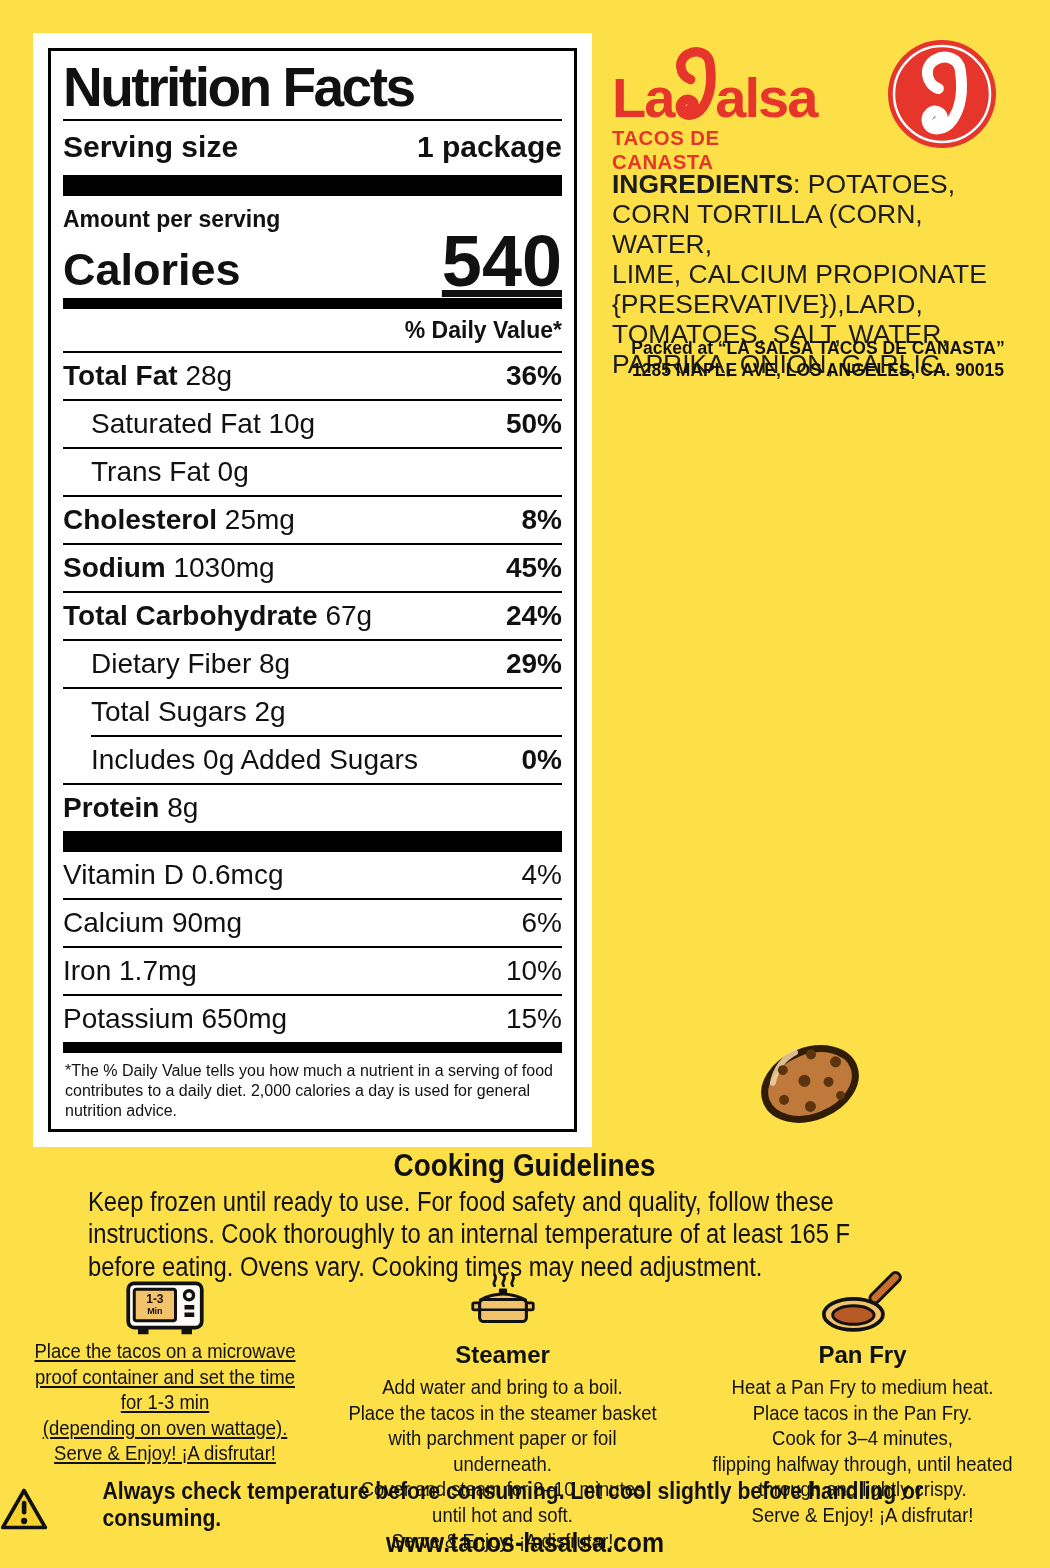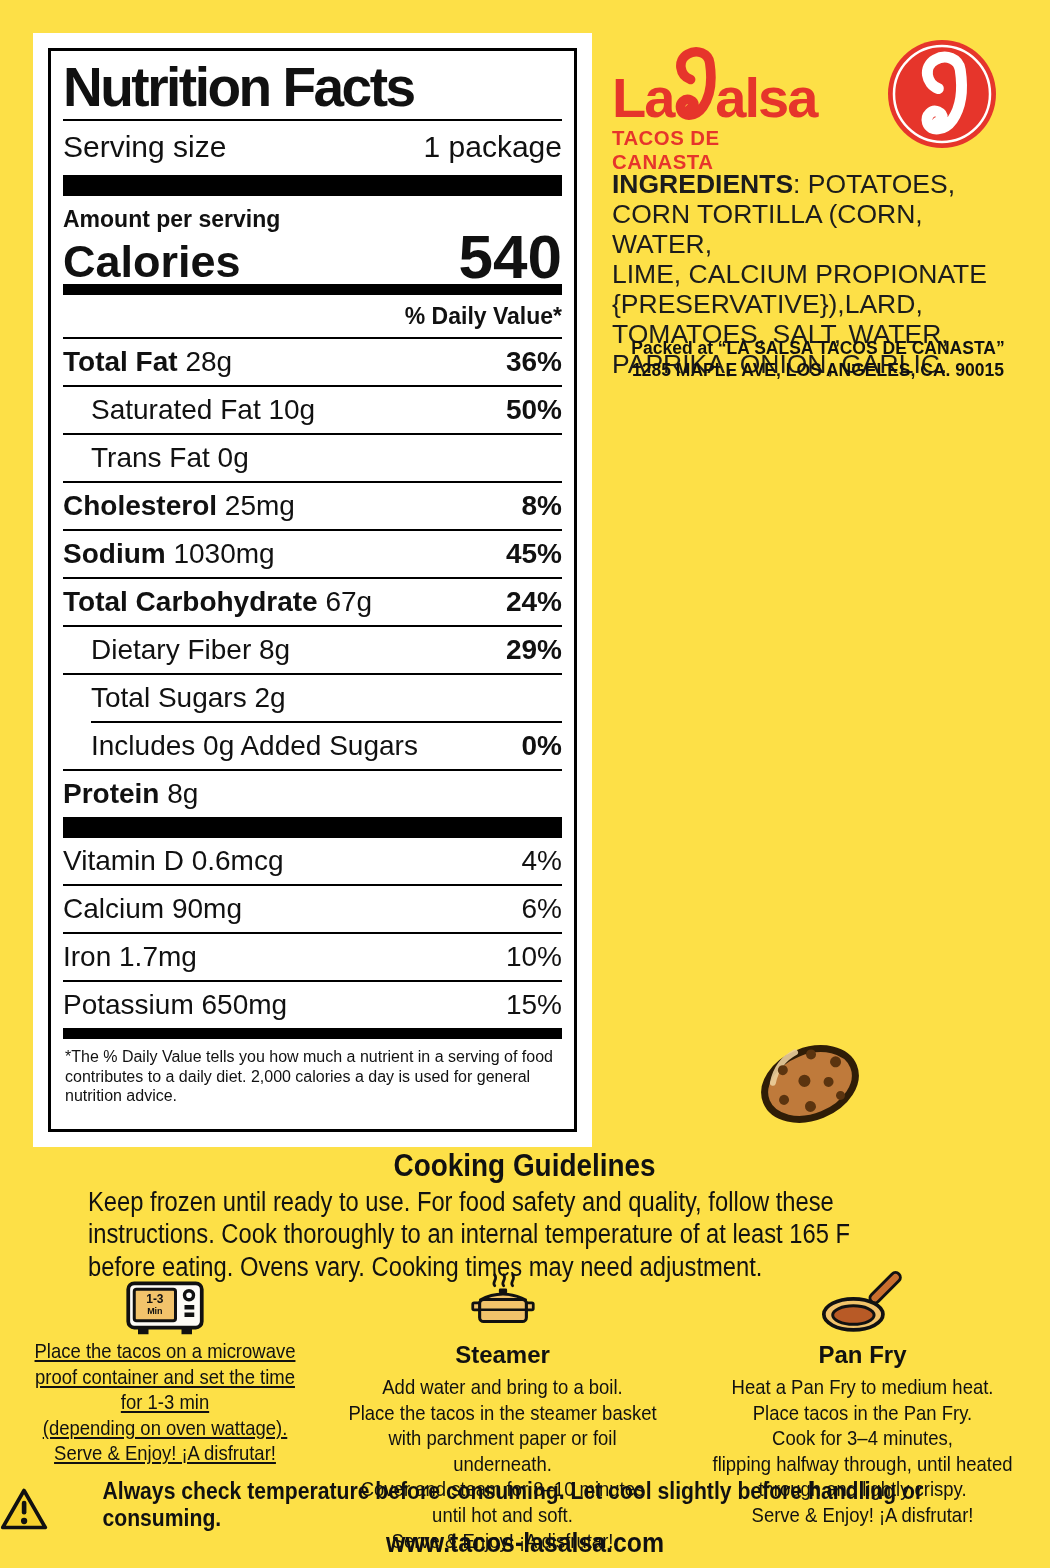--- a/index.html
+++ b/index.html
@@ -4,27 +4,27 @@
 <style>
   html,body{margin:0;padding:0;}
   body{font-family:"Liberation Sans", sans-serif; background:#eed29b;}
   #canvas{position:relative;width:1050px;height:1568px;background:#fde047;overflow:hidden;color:#111;}
 
   
   .nf-card{position:absolute;left:33px;top:33px;width:559px;height:1114px;background:#ffffff;}
   .nf-inner{box-sizing:border-box;height:1084px;margin:15px;border:3px solid #000;padding:2px 12px 0;overflow:hidden;}
   .nf-title{font-size:55px;font-weight:700;letter-spacing:-2.5px;line-height:1.02;padding:6px 0 4px;}
   .nf-rule{border-top:2px solid #000;}
-  .nf-serving{display:flex;justify-content:space-between;font-size:30px;font-weight:400;padding:9px 0 11px;}
+  .nf-serving{display:flex;justify-content:space-between;font-size:30px;font-weight:700;padding:9px 0 11px;}
   .nf-bar-thick{height:21px;background:#000;}
   .nf-bar-med{height:11px;background:#000;}
   .nf-amount{font-size:23px;font-weight:700;padding-top:10px;}
-  .nf-cal{display:flex;justify-content:space-between;align-items:flex-end;margin-top:-2px;padding-bottom:0;}
+  .nf-cal{display:flex;justify-content:space-between;align-items:flex-end;margin-top:-2px;padding-bottom:6px;}
   .nf-cal-label{font-size:45px;font-weight:700;line-height:1;}
-  .nf-cal-value{font-size:62px;font-weight:700;line-height:.85;}
+  .nf-cal-value{font-size:72px;font-weight:700;line-height:.85;text-decoration:underline;}
   .nf-dvh{font-size:23px;font-weight:700;text-align:right;padding:8px 0 7px;}
   .nf-row{display:flex;justify-content:space-between;align-items:baseline;font-size:28px;border-top:2px solid #000;padding:7px 0;}
   .nf-row .nm b{font-weight:700;}
   .nf-row .dvb{font-weight:700;}
   .ind1{padding-left:28px;}
   .row-incl{margin-left:28px;}
   .vit-row{border-top:0;}
   .vit-row + .vit-row{border-top:2px solid #000;}
   .nf-foot{font-size:16px;line-height:1.24;padding:8px 2px 0;}
 

